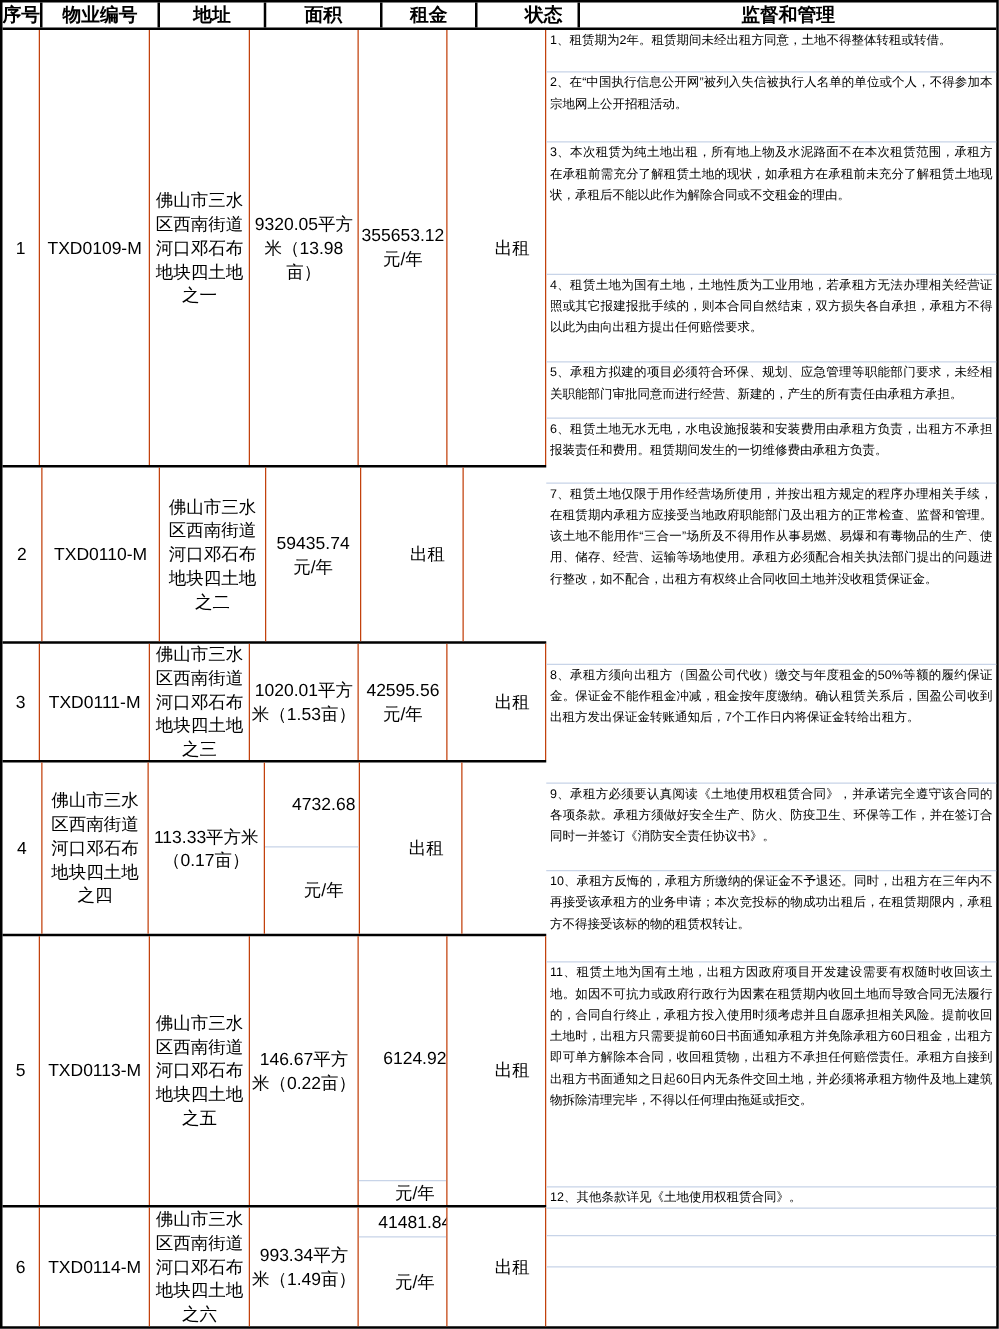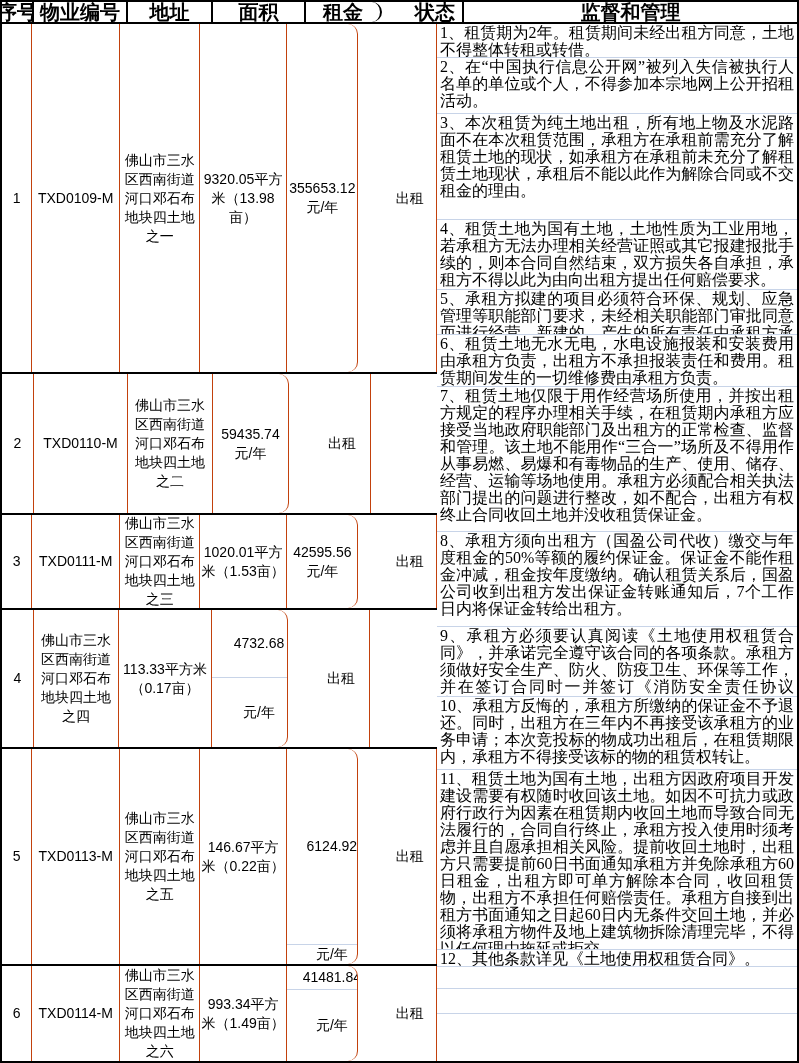--- a/index.html
+++ b/index.html
@@ -6,54 +6,54 @@
   body { font-family:"Liberation Sans","DejaVu Sans",sans-serif; background:#fff; }
   .table {
     position:relative; width:799px; height:1063px;
     border:2px solid #000; background:#fff;
     display:flex; flex-direction:column;
     font-size:14px; color:#000;
   }
   .hrow { display:flex; height:22px; border-bottom:2px solid #000; }
   .hcell {
     display:flex; align-items:center; justify-content:center;
-    font-weight:bold; font-size:20px; border-right:2px solid #000;
+    font-weight:bold; font-size:15px; border-right:2px solid #000;
     overflow:hidden; white-space:nowrap;
   }
   .hcell:last-child { border-right:none; }
   .body { display:flex; flex:1; min-height:0; }
   .left { width:435px; display:flex; flex-direction:column; }
   .row { display:flex; border-bottom:2px solid #000; }
   .row:last-child { border-bottom:none; flex:1; }
   .r1 { height:361px; } .r2 { height:145px; } .r3 { height:95px; }
   .r4 { height:143px; } .r5 { height:219px; }
   .cell {
     display:flex; align-items:center; justify-content:center;
     text-align:center; border-right:1px solid #c2410c;
     overflow:hidden; padding:0 1px; line-height:19px;
   }
   .c-no   { width:32px; }
   .c-code { width:94px; }
   .c-addr { width:85px; }
   .c-area { width:93px; }
-  .c-rent { width:76px; flex-direction:column;border-radius:10px; }
+  .c-rent { width:76px; flex-direction:column; }
   .c-stat { width:82px;padding-left:26px; }
   .rent-amount, .rent-unit { display:block; }
   .rent-split { padding:0; justify-content:flex-start; }
   .rent-top, .rent-bottom {
     width:100%; display:flex; align-items:center; justify-content:center;padding-left:19px;
   }
   .rent-top { border-bottom:1px solid #c8d4e8; }
   .r4 .rent-top { height:68px; } .r5 .rent-top { height:196px; }
   .r6 .rent-top { height:24px; }
   .rent-bottom { flex:1; }
   .reqcol { width:364px; display:flex; flex-direction:column; }
   .req {
     border-bottom:1px solid #c8d4e8; overflow:hidden;
-    line-height:17px; font-size:16px; padding:0 3px; text-align:justify;font-family:Liberation Serif, serif;
+    line-height:17px; font-size:10px; padding:0 3px; text-align:justify;
   }
   .req:last-child { border-bottom:none; flex:1; }
   .q1{height:34px} .q2{height:56px} .q3{height:106px} .q4{height:70px}
   .q5{height:45px} .q6{height:52px} .q7{height:145px} .q8{height:95px}
   .q9{height:70px} .q10{height:73px} .q11{height:180px} .q12{height:17px}
   .q13{height:22px} .q14{height:25px}
 </style>
 </head>
 <body>
 

